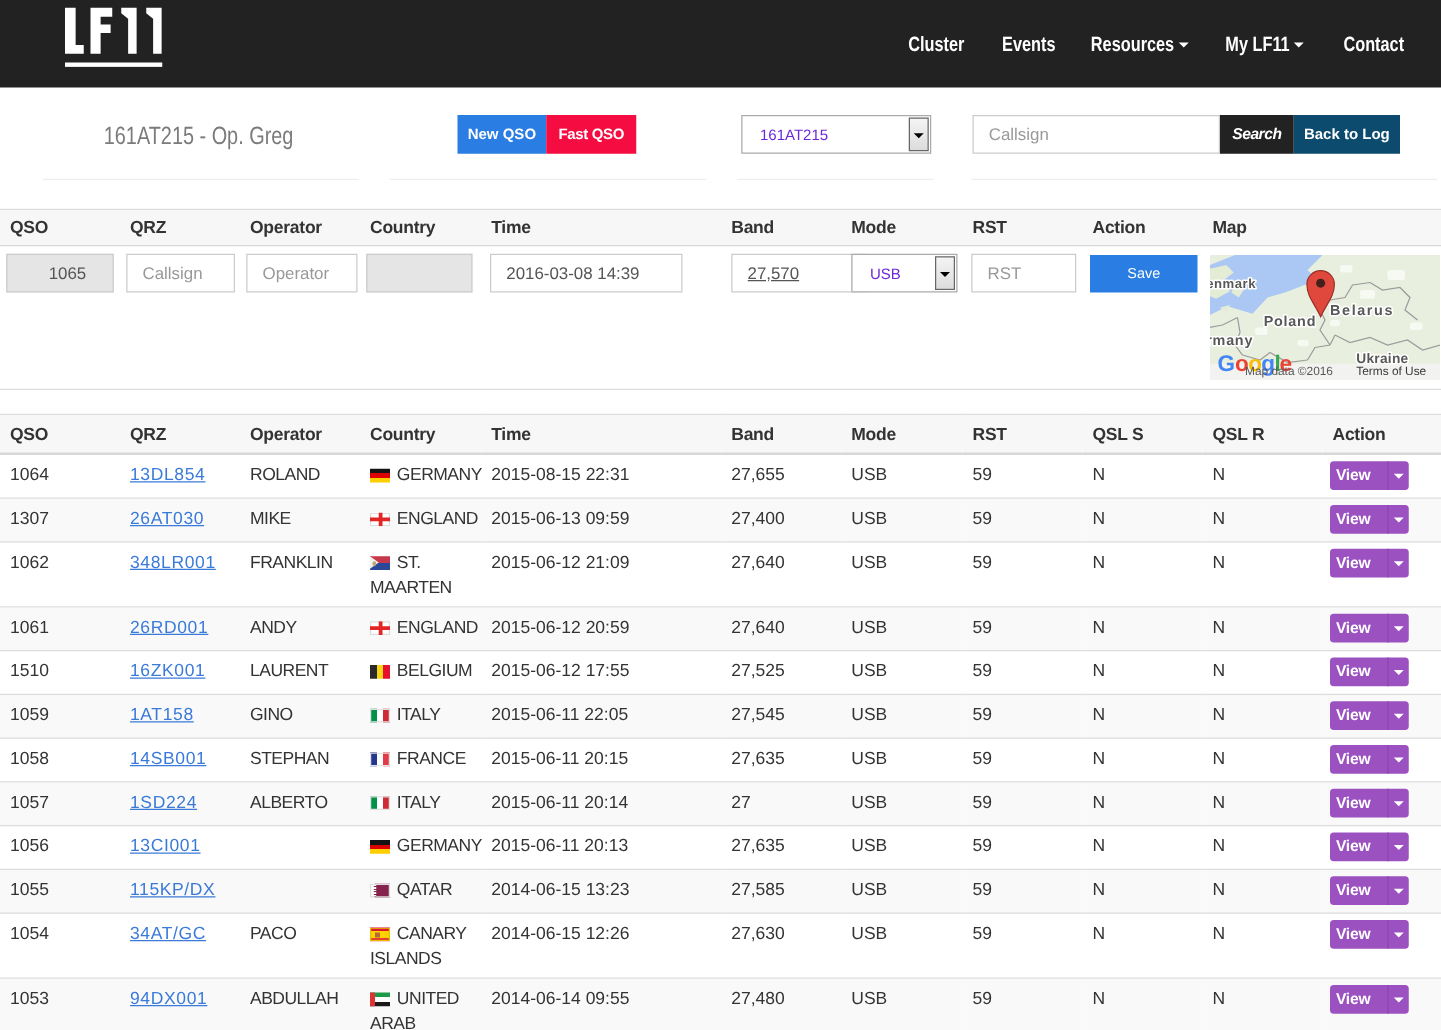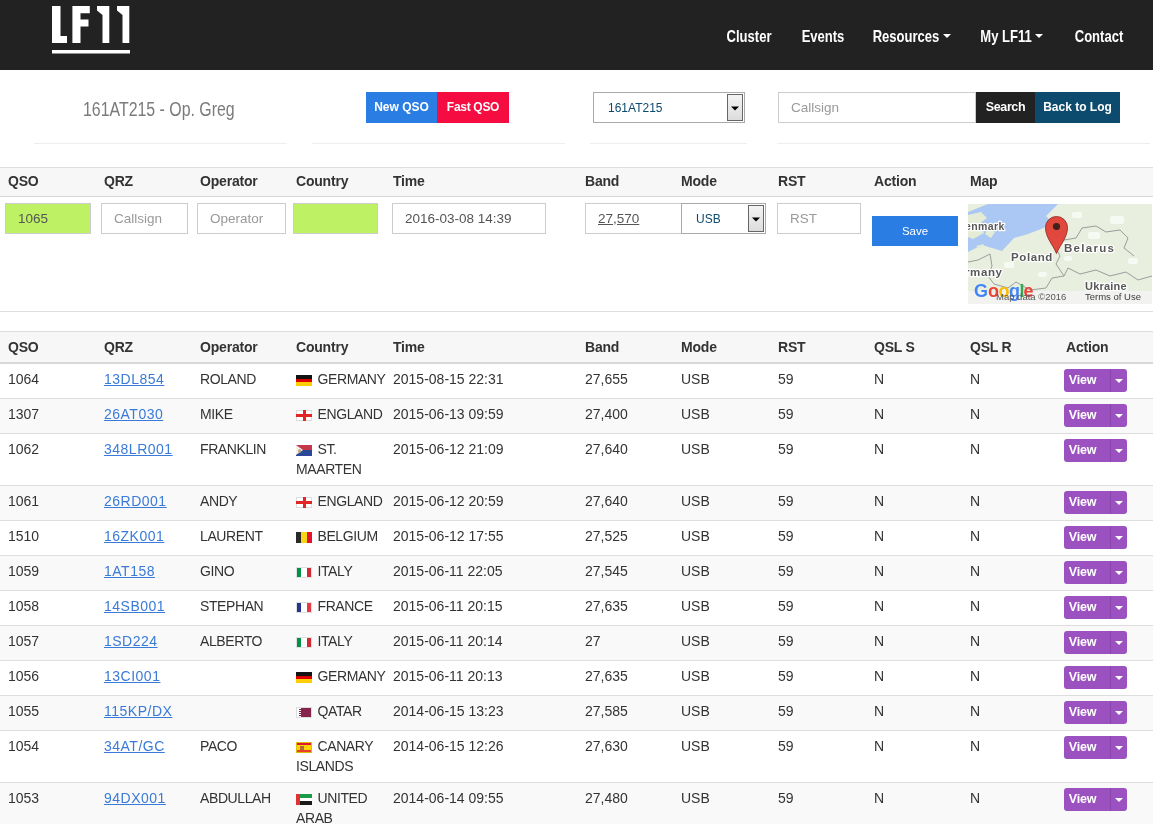--- a/index.html
+++ b/index.html
@@ -12,44 +12,44 @@
 .navlink { position:absolute; top:27px; color:#fff; font-weight:bold; font-size:16.5px; white-space:nowrap;
   transform:translateX(-50%) scaleX(0.79); }
 .caret-down { position:absolute; width:0; height:0; border-left:4.5px solid transparent; border-right:4.5px solid transparent; border-top:4px solid #fff; top:34px; }
 
 
 .ptitle { position:absolute; left:83px; top:98px; color:#7b7b7b; font-size:20px; white-space:nowrap;
   transform:scaleX(0.795); transform-origin:left top; }
 .btn { display:block; position:absolute; color:#fff; font-weight:bold; text-align:center; border:none; }
 .btn-newqso { left:366px; top:92px; width:71px; height:31px; background:#2a7de2; font-size:12px; line-height:31px; }
 .btn-fastqso { left:437px; top:92px; width:72px; height:31px; background:#f50c40; font-size:12px; letter-spacing:-0.3px; line-height:31px; }
-.btn-search { left:976px; top:92px; width:59px; height:31px; background:#222; font-size:12.5px; letter-spacing:-0.4px; line-height:31px; }
+.btn-search { left:976px; top:92px; width:59px; height:31px; background:#222; font-size:12.5px; letter-spacing:-0.4px; line-height:31px;font-style:italic; }
 .btn-back { left:1035px; top:92px; width:85px; height:31px; background:#0c4a6e; font-size:12px; line-height:31px; }
 .sel { position:absolute; background:#fff; border:1px solid #aaa; }
 .sel-top { left:593px; top:92px; width:152px; height:31px; }
-.sel-text { position:absolute; left:14px; top:8px; font-size:12px; color:#0c4a6e; }
+.sel-text { position:absolute; left:14px; top:8px; font-size:12px; color:#6d28d9; }
 .sel-btn { position:absolute; right:1px; top:1px; bottom:1px; width:16px; border:1px solid #666;
   background:linear-gradient(#f4f4f4, #dcdcdc); }
 .sel-arr { position:absolute; left:50%; top:50%; transform:translate(-50%,-35%); width:0; height:0;
   border-left:4px solid transparent; border-right:4px solid transparent; border-top:4.5px solid #000; }
 .inp { position:absolute; border:1px solid #ccc; background:#fff; font-size:13.5px; color:#555; font-family:"Liberation Sans",sans-serif; }
 .inp::placeholder { color:#999; opacity:1; }
 .inp-callsign { left:778px; top:92px; width:198px; height:31px; padding-left:12px; }
 .hrline { position:absolute; top:143px; height:1px; background:#eee; }
 
 
 .ft-topborder { position:absolute; left:0; top:167px; width:1153px; height:1px; background:#ddd; }
 .ft-head { position:absolute; left:0; top:168px; width:1153px; height:28px; background:#f7f7f7; }
 .ft-botborder { position:absolute; left:0; top:196px; width:1153px; height:1px; background:#d8d8d8; }
 .ft-rowborder { position:absolute; left:0; top:311px; width:1153px; height:1px; background:#ddd; }
 .flabel { position:absolute; top:173px; font-size:14px; font-weight:bold; color:#333; letter-spacing:-0.2px; }
 .finp { position:absolute; top:203px; height:31px; border:1px solid #ccc; background:#fff; font-size:13.5px; color:#555; padding-left:12px; font-family:"Liberation Sans",sans-serif; }
 .finp::placeholder { color:#999; opacity:1; }
-.finp-dis { background:#bef264; }
-.btn-save { left:872px; top:204px; width:86px; height:30px; background:#2a7de2; font-size:11.5px; line-height:30px; font-weight:normal;margin-top:12px; }
+.finp-dis { background:#e5e5e5;text-align:center; }
+.btn-save { left:872px; top:204px; width:86px; height:30px; background:#2a7de2; font-size:11.5px; line-height:30px; font-weight:normal; }
 .sel-mode { left:681px; top:203px; width:85px; height:31px; }
 
 
 .tblwrap { position:absolute; left:0; top:331px; width:1153px; }
 table { width:1153px; table-layout:fixed; border-collapse:collapse; }
 th { background:#f7f7f7; text-align:left; font-size:14px; font-weight:bold; color:#333; letter-spacing:-0.2px;
   padding:5px 8px; line-height:20px; border-top:1px solid #ddd; border-bottom:2px solid #d8d8d8; }
 td { font-size:14px; color:#333; padding:5px 8px 6px; line-height:20px; border-top:1px solid #ddd; vertical-align:top; }
 tr.alt td { background:#f9f9f9; }
 td a { color:#3a7ad9; text-decoration:underline; letter-spacing:0.5px; }

